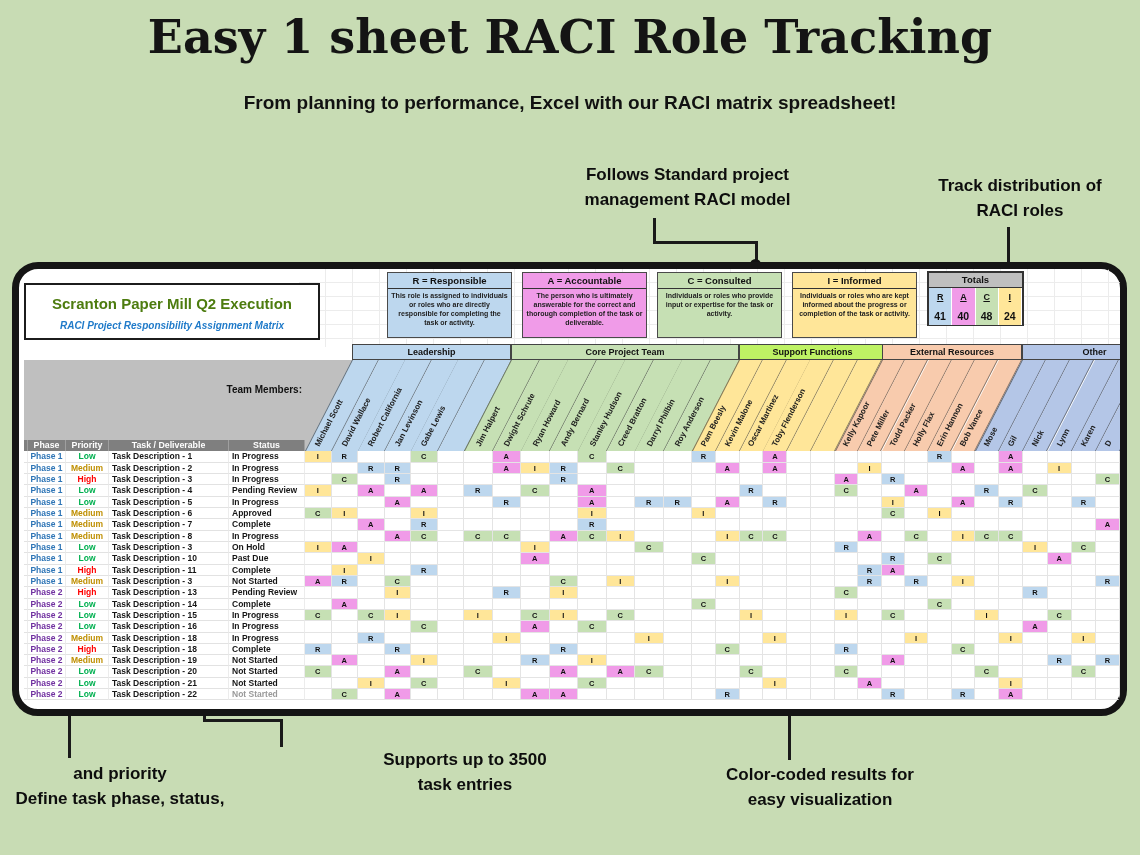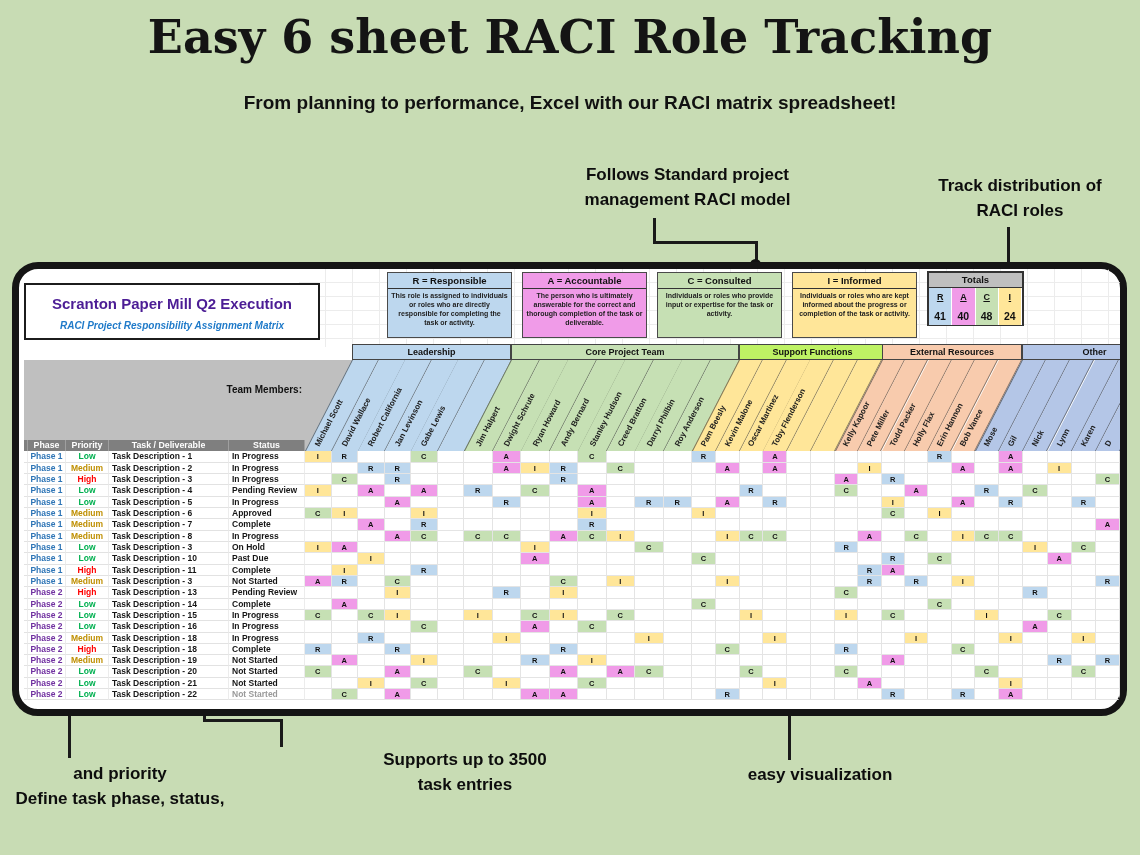--- a/index.html
+++ b/index.html
@@ -8,21 +8,21 @@
   .page-subtitle{position:absolute;left:0;top:92px;width:1140px;text-align:center;font-size:19px;font-weight:600;color:#111;}
   .callout{position:absolute;text-align:center;font-size:17px;font-weight:600;color:#0d0d0d;line-height:1.45;}
   .seg{position:absolute;background:#1a1a1a;}
   .dot{position:absolute;width:11px;height:11px;border-radius:50%;background:#111;}
   .sheet{position:absolute;left:12px;top:262px;width:1115px;height:454px;background:#fff;border:7px solid #151515;border-radius:26px;box-sizing:border-box;}
   .sheet-inner{position:absolute;left:0;top:0;width:1101px;height:440px;overflow:hidden;border-radius:16px;}
   .gridbg{position:absolute;left:280px;top:0;width:824px;height:78px;
     background:repeating-linear-gradient(to right,transparent 0 26px,#ececec 26px 27px),
                repeating-linear-gradient(to bottom,transparent 0 13px,#ececec 13px 14px);}
   .title-box{position:absolute;left:5px;top:14px;width:296px;height:57px;background:#fff;border:2px solid #1c1c1c;box-sizing:border-box;text-align:center;}
-  .tb-title{margin-top:10px;font-size:15px;font-weight:bold;color:#4c1d95;}
+  .tb-title{margin-top:10px;font-size:15px;font-weight:bold;color:#4d7c0f;}
   .tb-sub{margin-top:8px;font-size:10px;font-weight:bold;font-style:italic;color:#1F7AC9;}
   .legend-box{position:absolute;top:3px;width:125px;height:66px;border:1px solid #4a4a4a;box-sizing:border-box;}
   .legend-head{height:15px;border-bottom:1px solid #333;font-size:9.5px;font-weight:bold;text-align:center;line-height:15px;color:#111;}
   .legend-desc{font-size:7px;font-weight:600;text-align:center;line-height:1.3;padding:2px 3px;color:#222;}
   .totals-box{position:absolute;left:908px;top:2px;width:97px;height:55px;border:2px solid #333;box-sizing:border-box;background:#fff;}
   .totals-head{height:14px;background:#BFBFBF;font-size:9.5px;font-weight:bold;text-align:center;line-height:14px;color:#111;border-bottom:1px solid #333;}
   .totals-grid{display:flex;height:37px;}
   .totals-col{flex:1;display:flex;flex-direction:column;border-right:1px solid #fff;}
   .totals-key{flex:1;font-size:9px;font-weight:bold;text-decoration:underline;text-align:center;line-height:18px;color:#111;}
   .totals-val{flex:1;font-size:10.5px;font-weight:bold;text-align:center;line-height:18px;color:#111;}
@@ -33,40 +33,41 @@
   .name-label{position:absolute;bottom:3px;font-size:8px;font-weight:bold;color:#1c1c1c;white-space:nowrap;transform:rotate(-62.7deg);transform-origin:0 100%;}
   .team-label{position:absolute;left:140px;top:115px;width:143px;text-align:right;font-size:10px;font-weight:bold;color:#111;}
   .thead-cell{position:absolute;top:171px;height:11.4px;background:#7F7F7F;color:#fff;font-size:8.8px;font-weight:bold;text-align:center;line-height:11.4px;border-right:1px solid rgba(255,255,255,.25);box-sizing:border-box;}
   .cell{position:absolute;box-sizing:border-box;font-weight:bold;overflow:hidden;white-space:nowrap;}
   .lcell{border-right:1px solid #ececec;border-bottom:1px solid #e2e2e2;font-size:8.5px;line-height:10.5px;}
   .mcell{border-right:1px solid #e4e4e4;border-bottom:1px solid #e4e4e4;font-size:7.5px;text-align:center;color:#111;}
 </style>
 </head>
 <body>
 
-<div class="page-title">Easy 6 sheet RACI Role Tracking</div>
+<div class="page-title">Easy 1 sheet RACI Role Tracking</div>
 <div class="page-subtitle">From planning to performance, Excel with our RACI matrix spreadsheet!</div>
 
 <div class="callout" style="left:555px;top:163px;width:265px;">
   <div>Follows Standard project</div>
   <div>management RACI model</div>
 </div>
 <div class="callout" style="left:920px;top:174px;width:200px;">
   <div>Track distribution of</div>
   <div>RACI roles</div>
 </div>
 <div class="callout" style="left:0px;top:762px;width:240px;">
   <div>and priority</div>
   <div>Define task phase, status,</div>
 </div>
 <div class="callout" style="left:355px;top:748px;width:220px;">
   <div>Supports up to 3500</div>
   <div>task entries</div>
 </div>
 <div class="callout" style="left:695px;top:763px;width:250px;">
+  <div>Color-coded results for</div>
   <div>easy visualization</div>
 </div>
 
 <div class="seg" style="left:653px;top:218px;width:3px;height:26px;"></div>
 <div class="seg" style="left:653px;top:241px;width:105px;height:3px;"></div>
 <div class="seg" style="left:755px;top:241px;width:3px;height:25px;"></div>
 <div class="dot" style="left:750px;top:259px;"></div>
 
 <div class="seg" style="left:1007px;top:227px;width:3px;height:46px;"></div>
 <div class="dot" style="left:1003px;top:266px;"></div>

